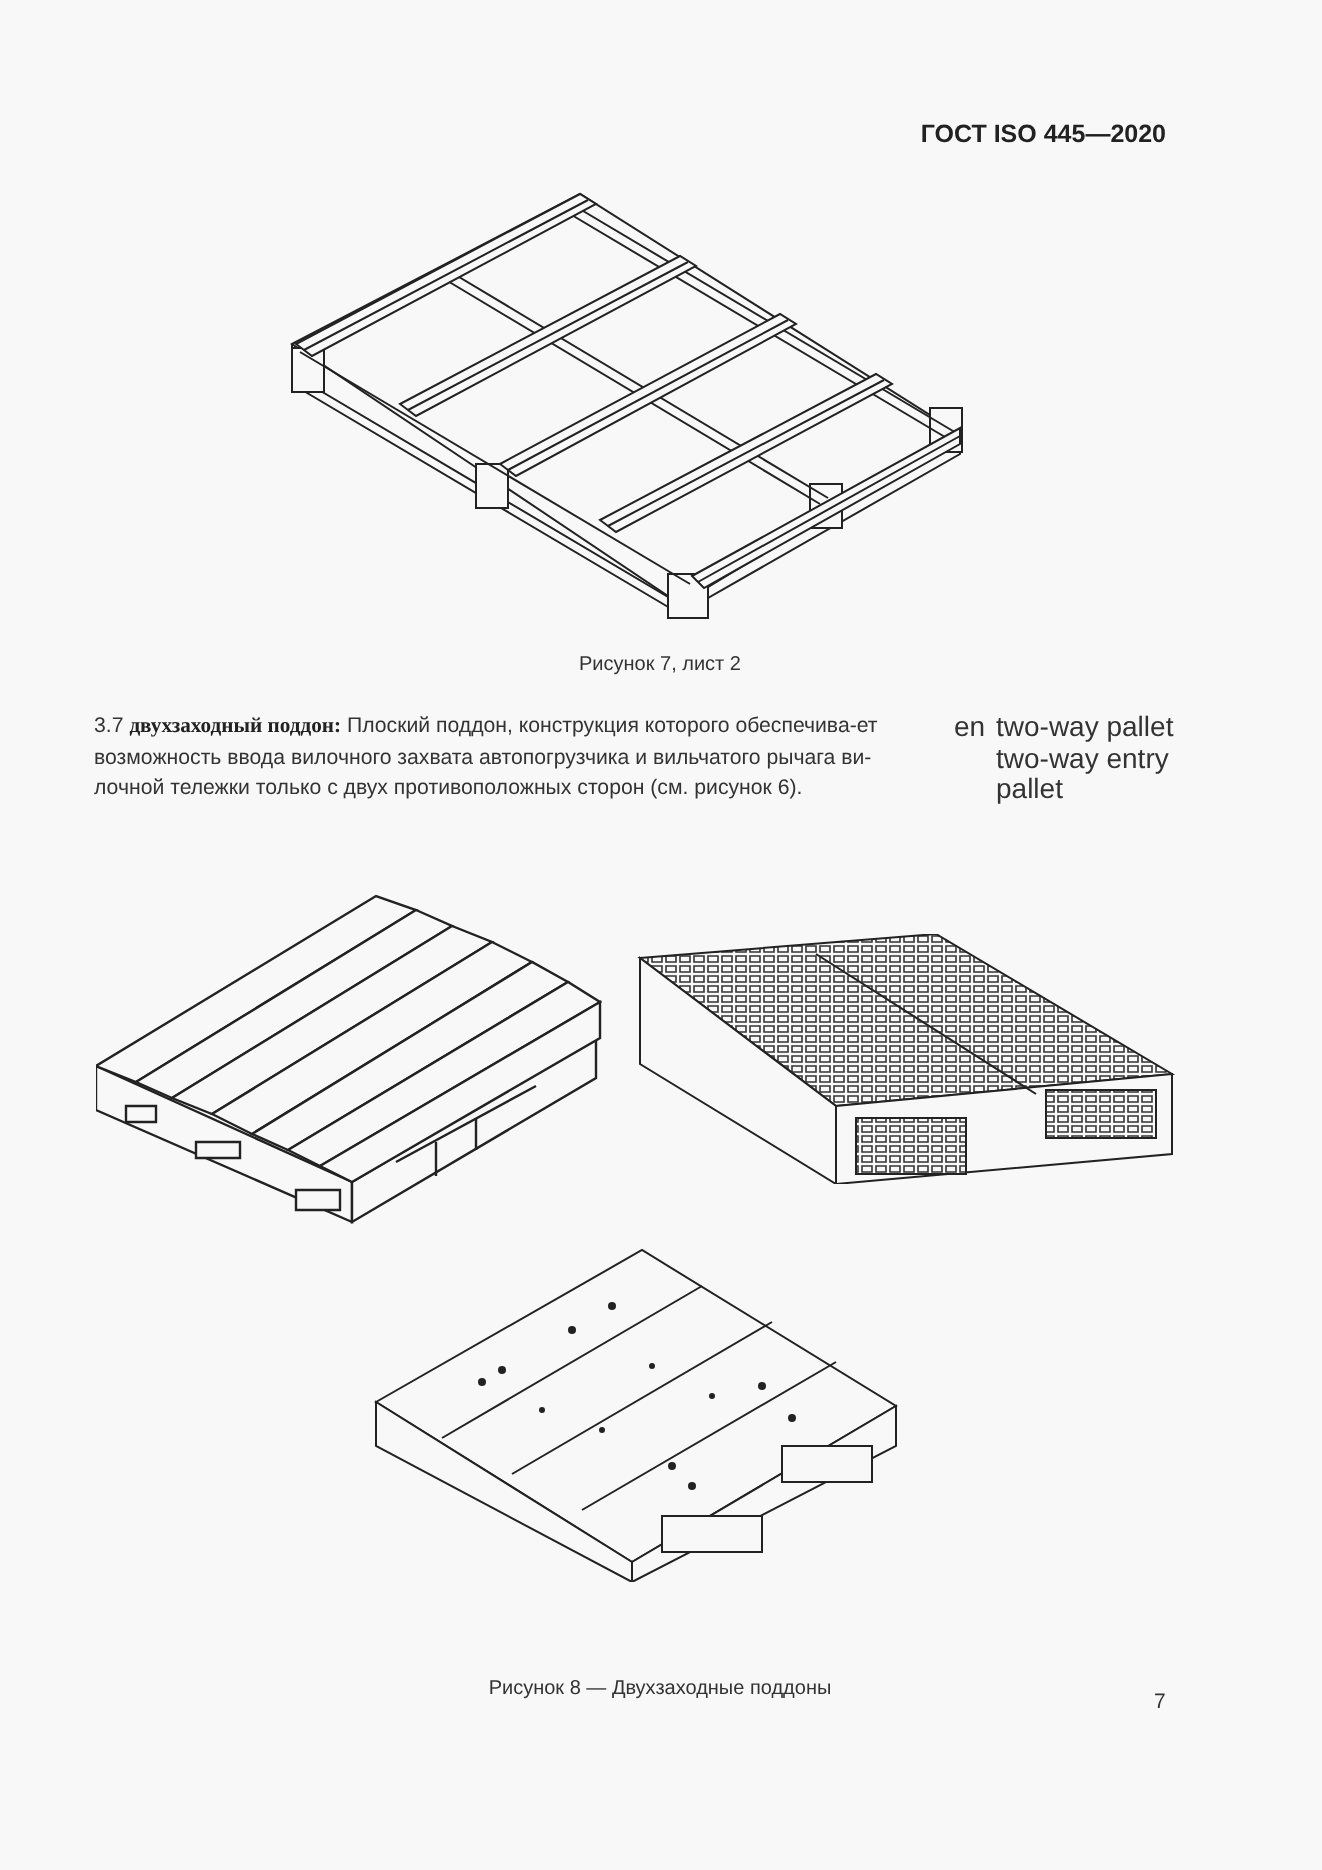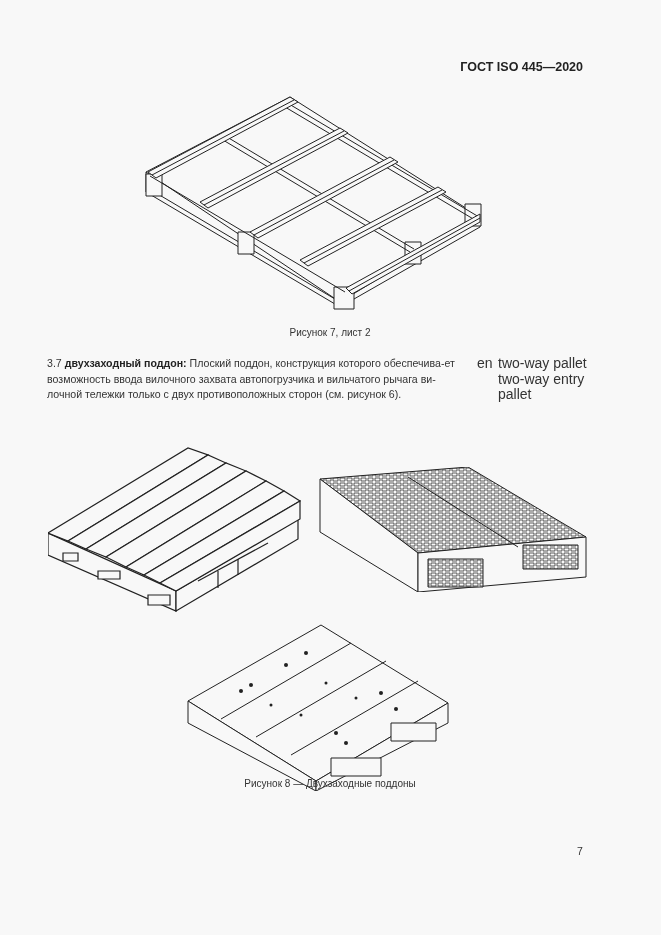--- a/index.html
+++ b/index.html
@@ -2,21 +2,21 @@
 <html><head>
 <meta charset="utf-8">
 <style>
   html, body { margin:0; padding:0; }
   body { width:661px; height:935px; background:#f8f8f8; position:relative; overflow:hidden;
          font-family:"Liberation Sans", sans-serif; color:#222; }
   .header { position:absolute; top:60px; right:78px; font-weight:bold; font-size:12.5px; letter-spacing:0; color:#222; }
   .fig { position:absolute; }
   .caption { position:absolute; font-size:10px; color:#333; text-align:center; }
   .term { position:absolute; left:47px; top:356px; width:420px; font-size:10.6px; line-height:15.5px; color:#333; }
-  .term b { color:#222; }
+  .term b { color:#222;font-family:Liberation Serif, serif; }
   .equiv { position:absolute; left:477px; top:356px; width:130px; font-size:14px; line-height:15.5px; color:#333; }
   .equiv .row { display:flex; }
   .equiv .lang { width:21px; flex:none; }
   .pagenum { position:absolute; left:577px; top:845px; font-size:10.5px; color:#333; }
   svg line, svg polyline, svg polygon, svg rect, svg path { vector-effect: non-scaling-stroke; }
 </style>
 </head>
 <body>
 
 <div class="header">ГОСТ ISO 445—2020</div>
@@ -131,15 +131,15 @@
       <circle cx="150" cy="110" r="2"></circle>
       <circle cx="160" cy="120" r="2"></circle>
     <circle cx="195" cy="70" r="2"></circle>
       <circle cx="210" cy="86" r="2"></circle>
       <circle cx="85" cy="82" r="1.5"></circle>
     <circle cx="115" cy="92" r="1.5"></circle>
       <circle cx="140" cy="60" r="1.5"></circle>
       <circle cx="170" cy="75" r="1.5"></circle>
   </g>
 </svg>
-<div class="caption" style="left:180px;top:778px;width:300px">Рисунок 8 — Двухзаходные поддоны</div>
+<div class="caption" style="left:180px;top:839px;width:300px">Рисунок 8 — Двухзаходные поддоны</div>
 
 <div class="pagenum">7</div>
 
 </body></html>

